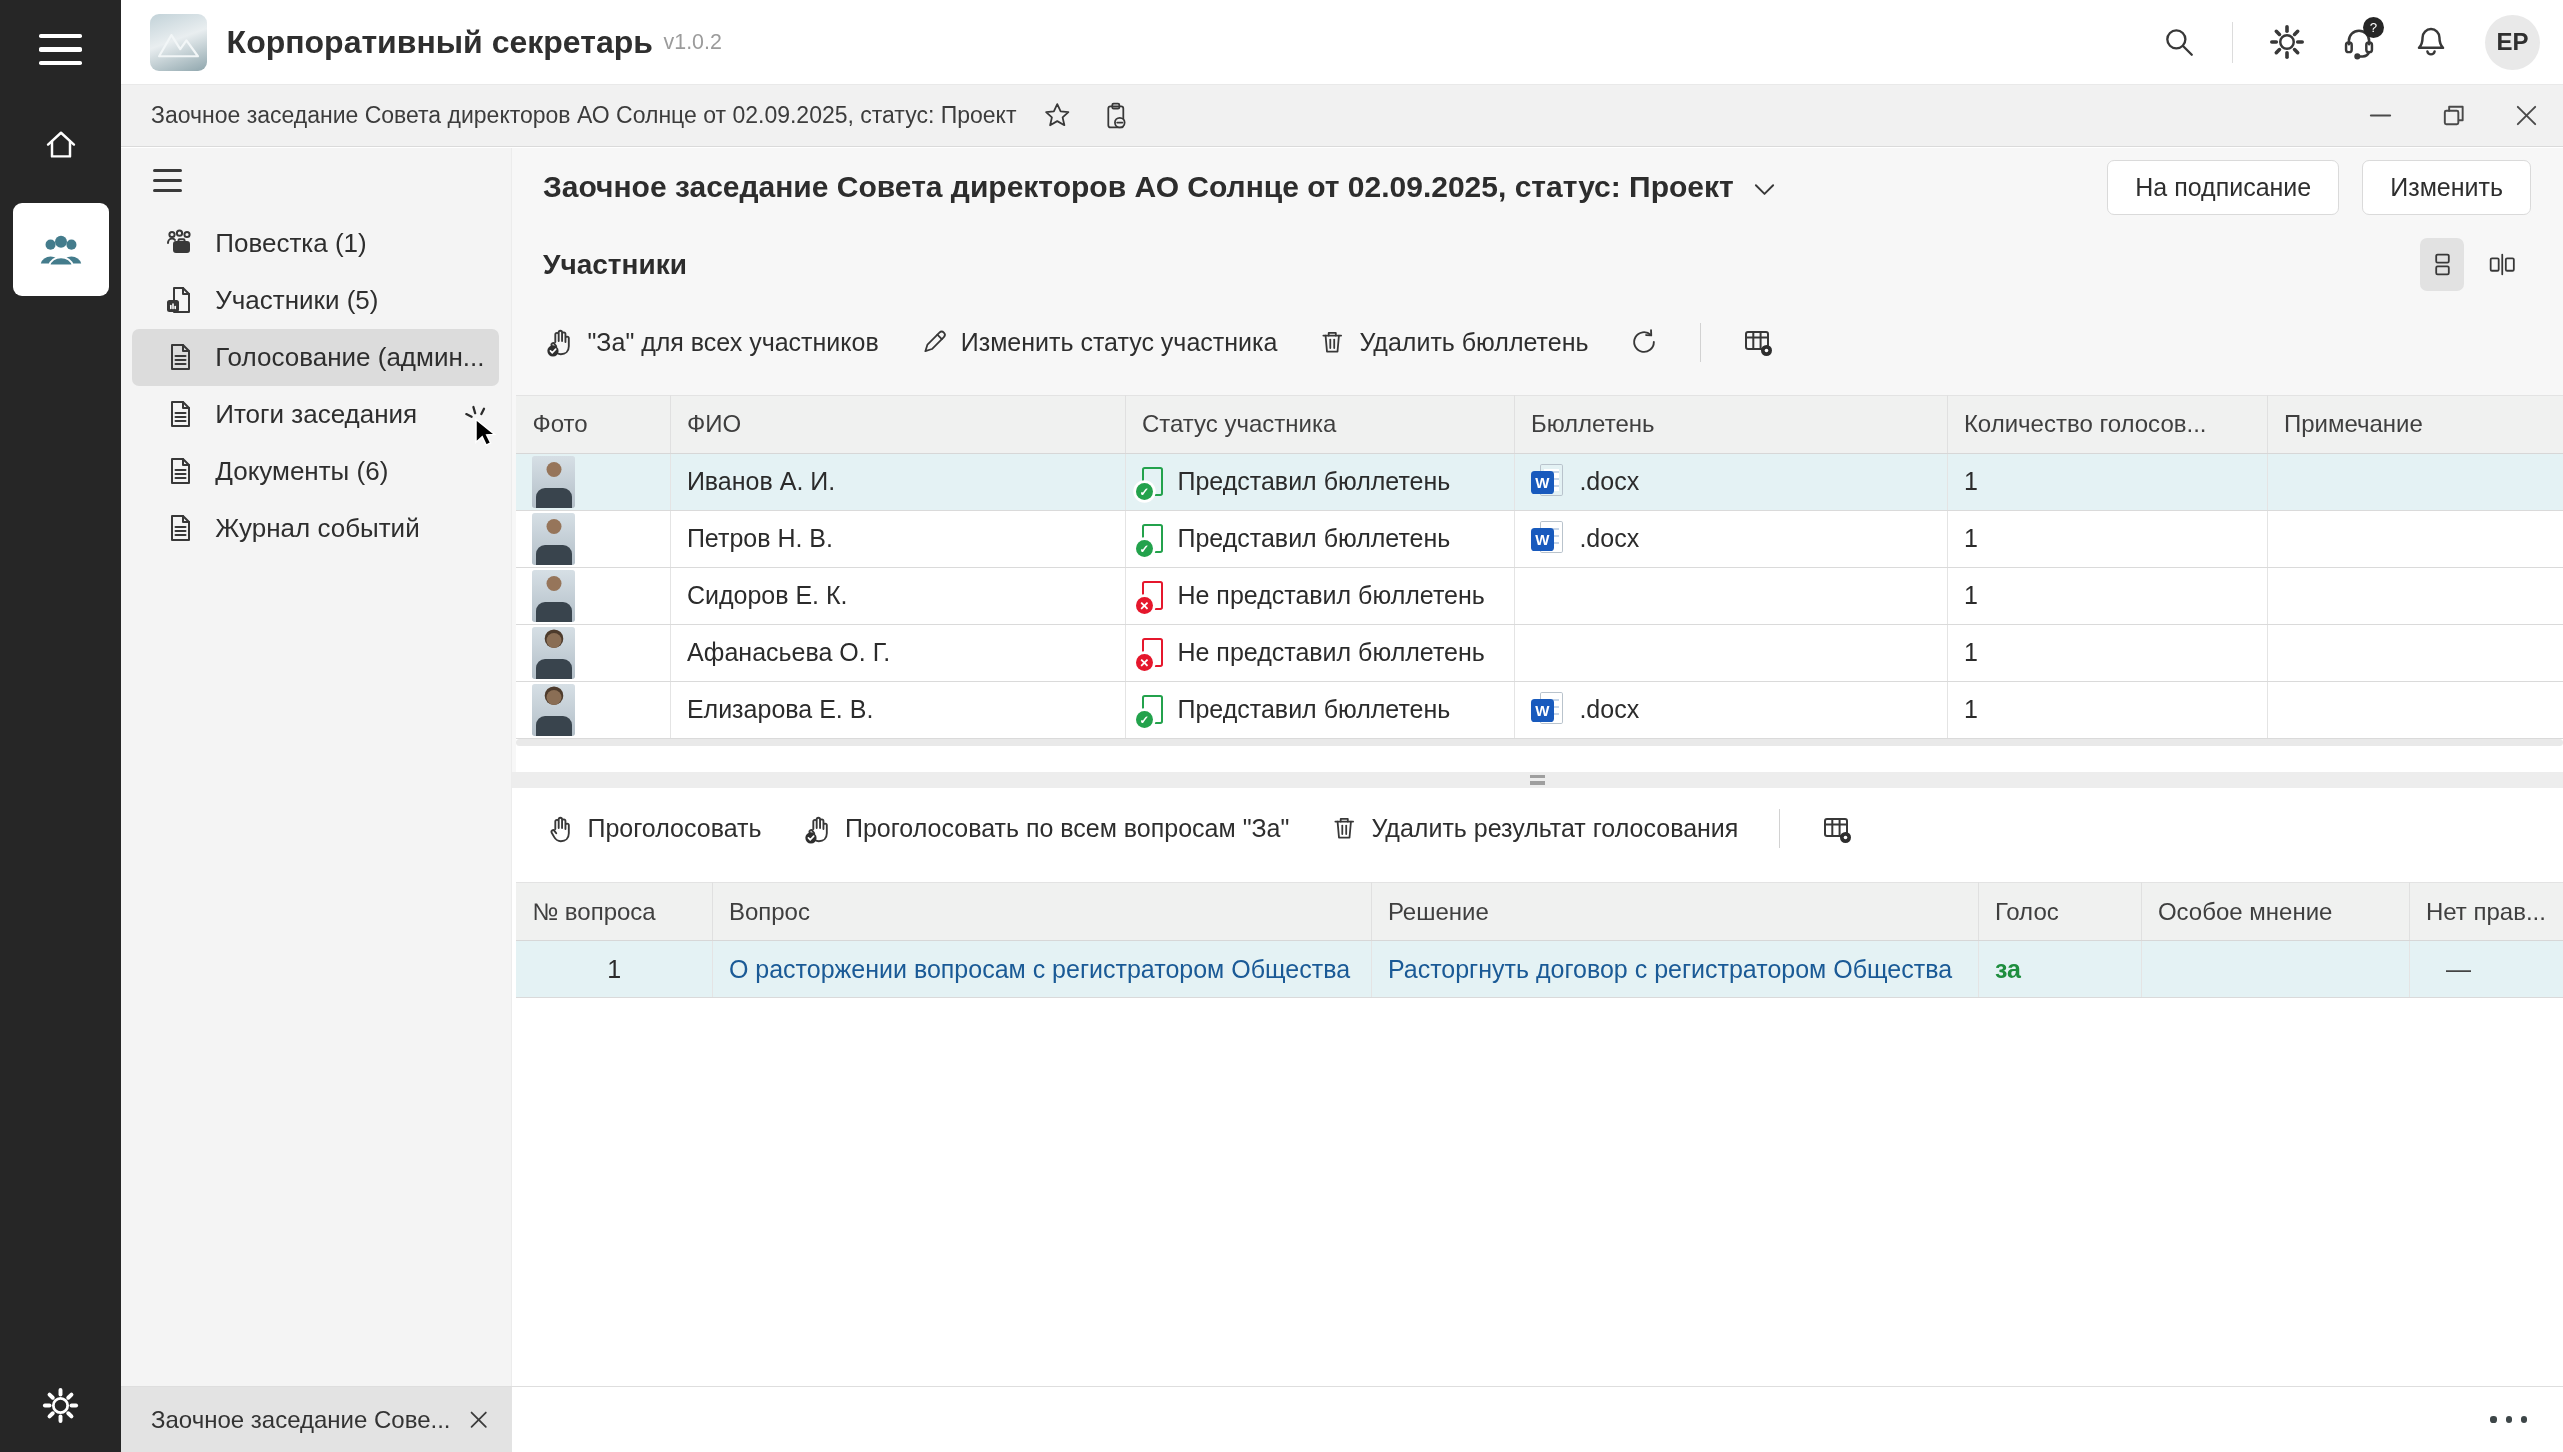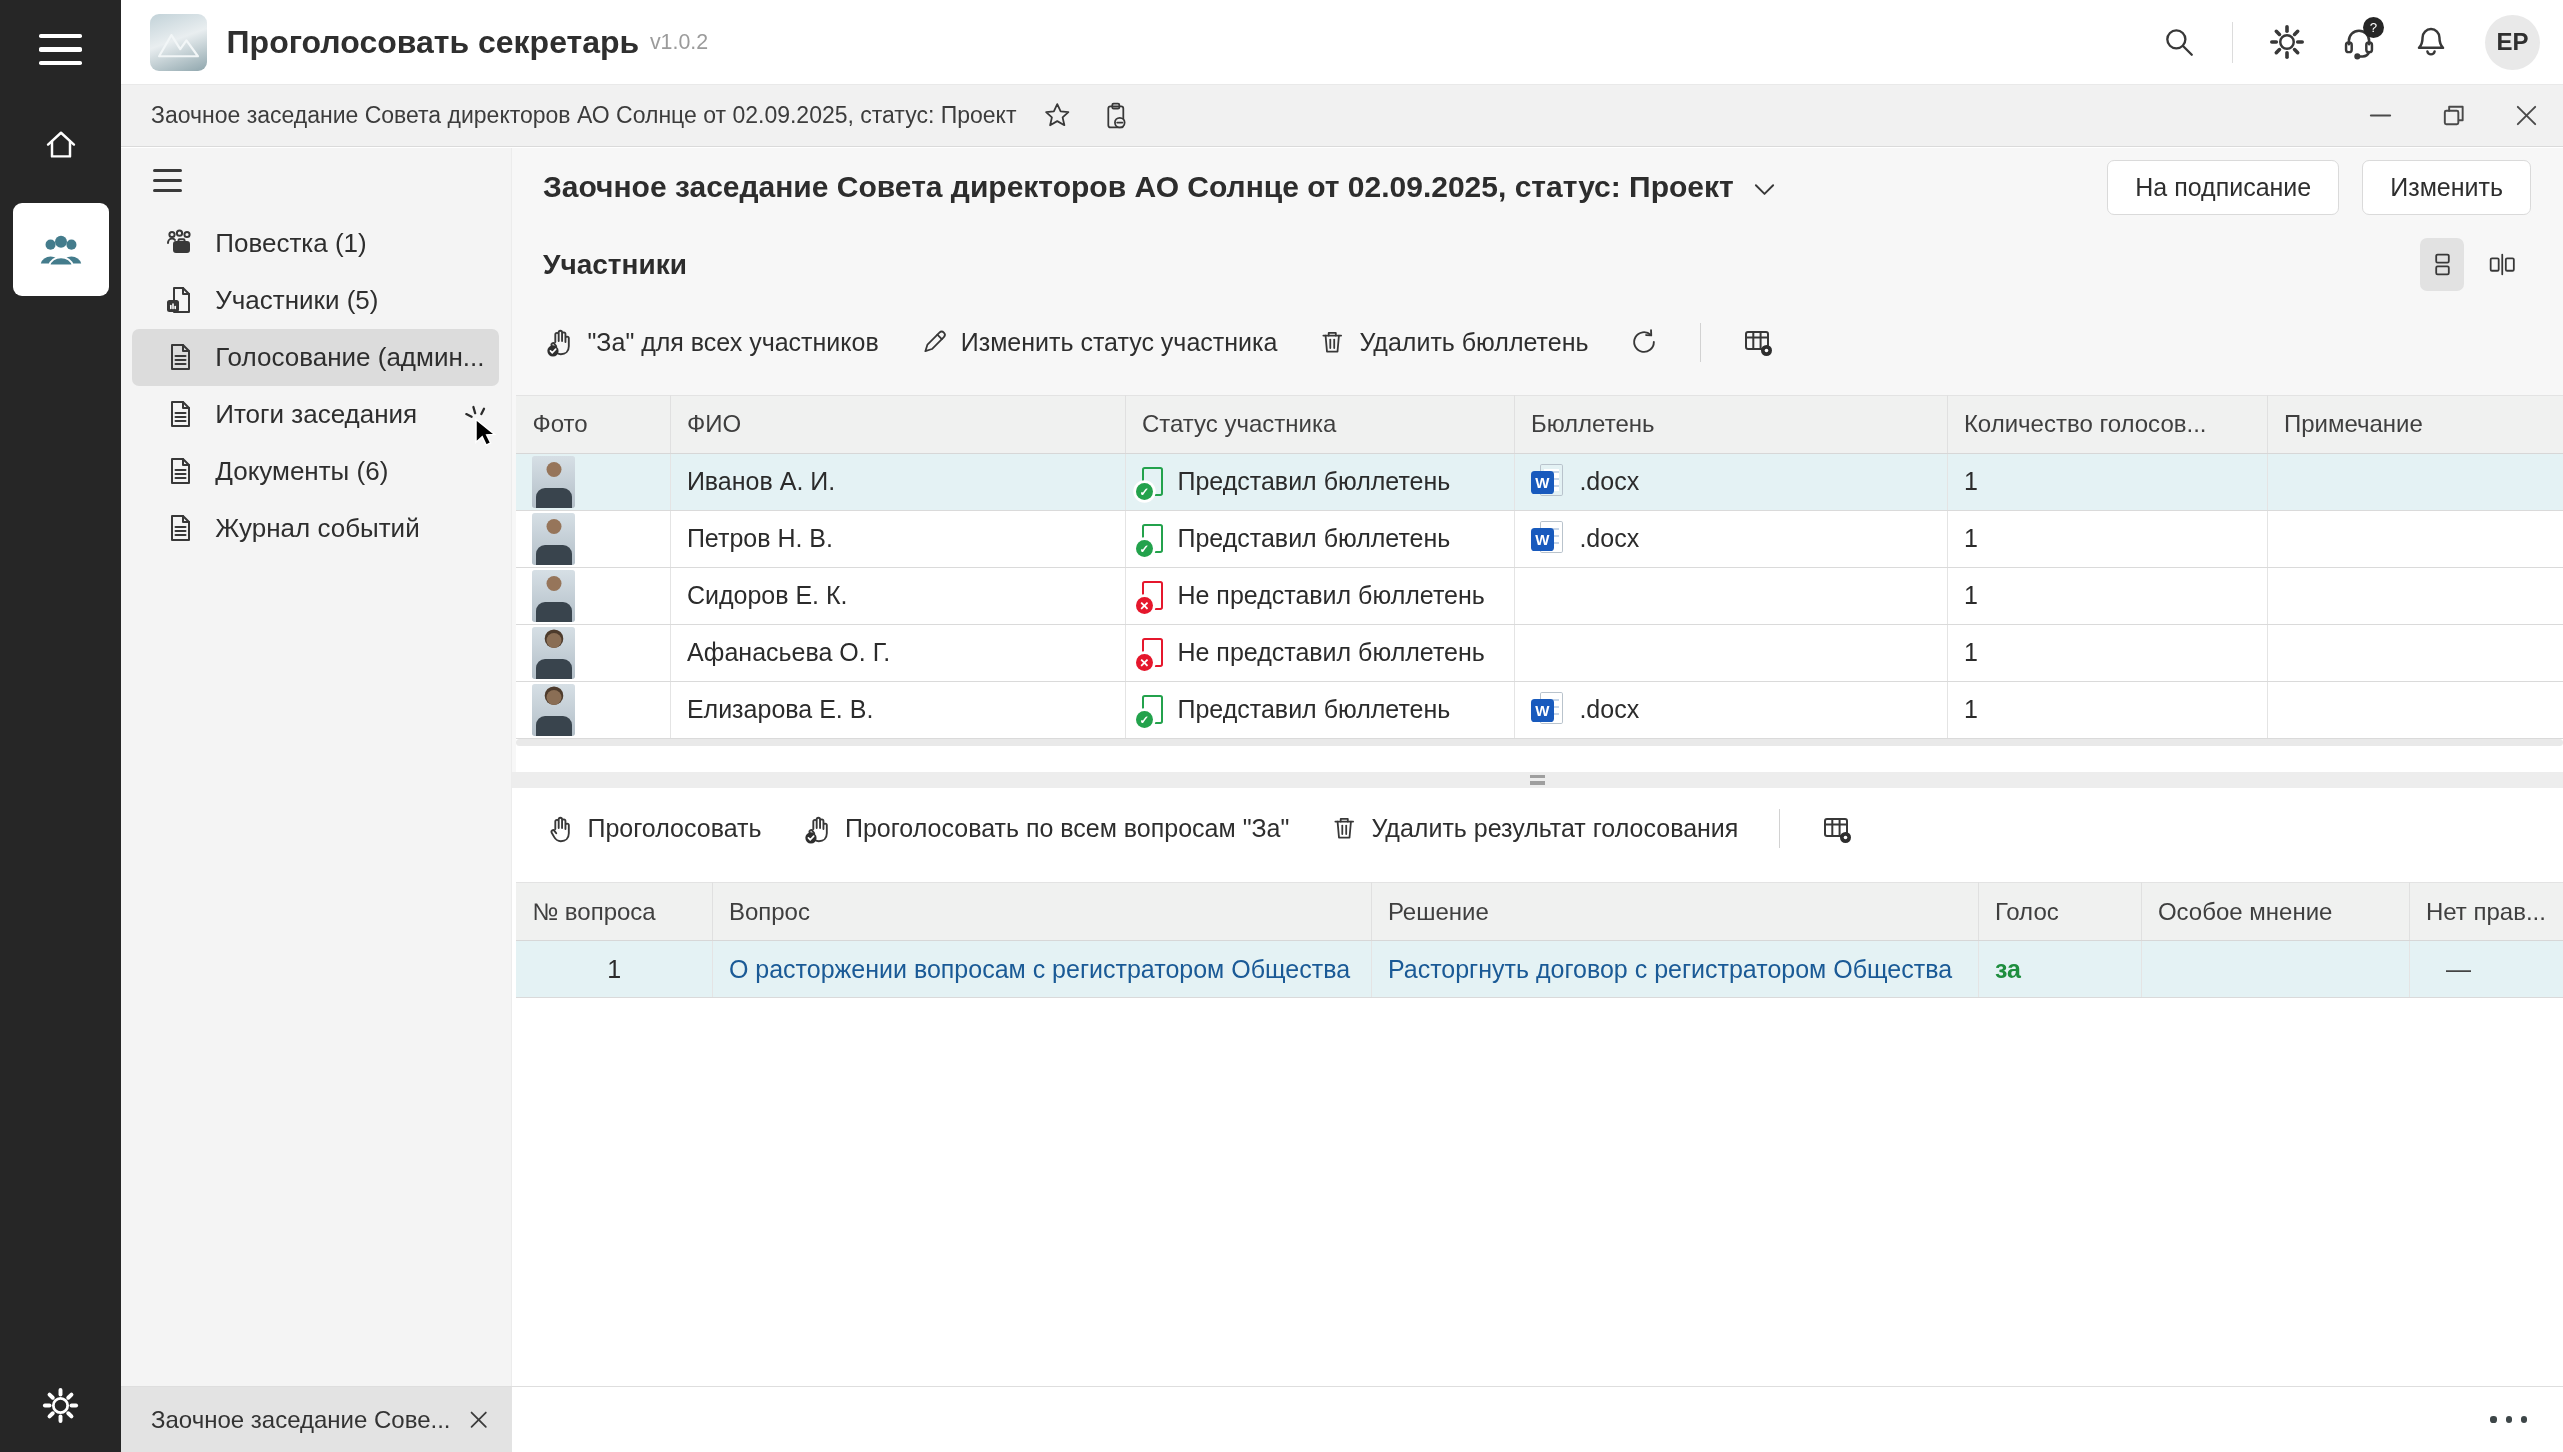--- a/index.html
+++ b/index.html
@@ -178,21 +178,21 @@
     </svg>
   </div>
 </div>
 
 <div class="topbar">
   <div class="logo">
     <svg width="43" height="30" viewBox="0 0 48 34">
       <path d="M2 32 L16 8 L26 24 L33 14 L46 32 Z" fill="none" stroke="#f2f6f7" stroke-width="2.5" stroke-linejoin="round"></path>
     </svg>
   </div>
-  <div class="app-title">Проголосовать секретарь</div>
+  <div class="app-title">Корпоративный секретарь</div>
   <div class="app-version">v1.0.2</div>
   <div class="topbar-right">
     <span>
       <svg width="34" height="34" viewBox="0 0 32 32" class="ico" style="stroke-width:2.2">
         <circle cx="13.5" cy="13.5" r="8.5"></circle>
           <line x1="20" y1="20" x2="28" y2="28"></line>
       </svg>
     </span>
     <div class="tb-sep"></div>
     <span>

